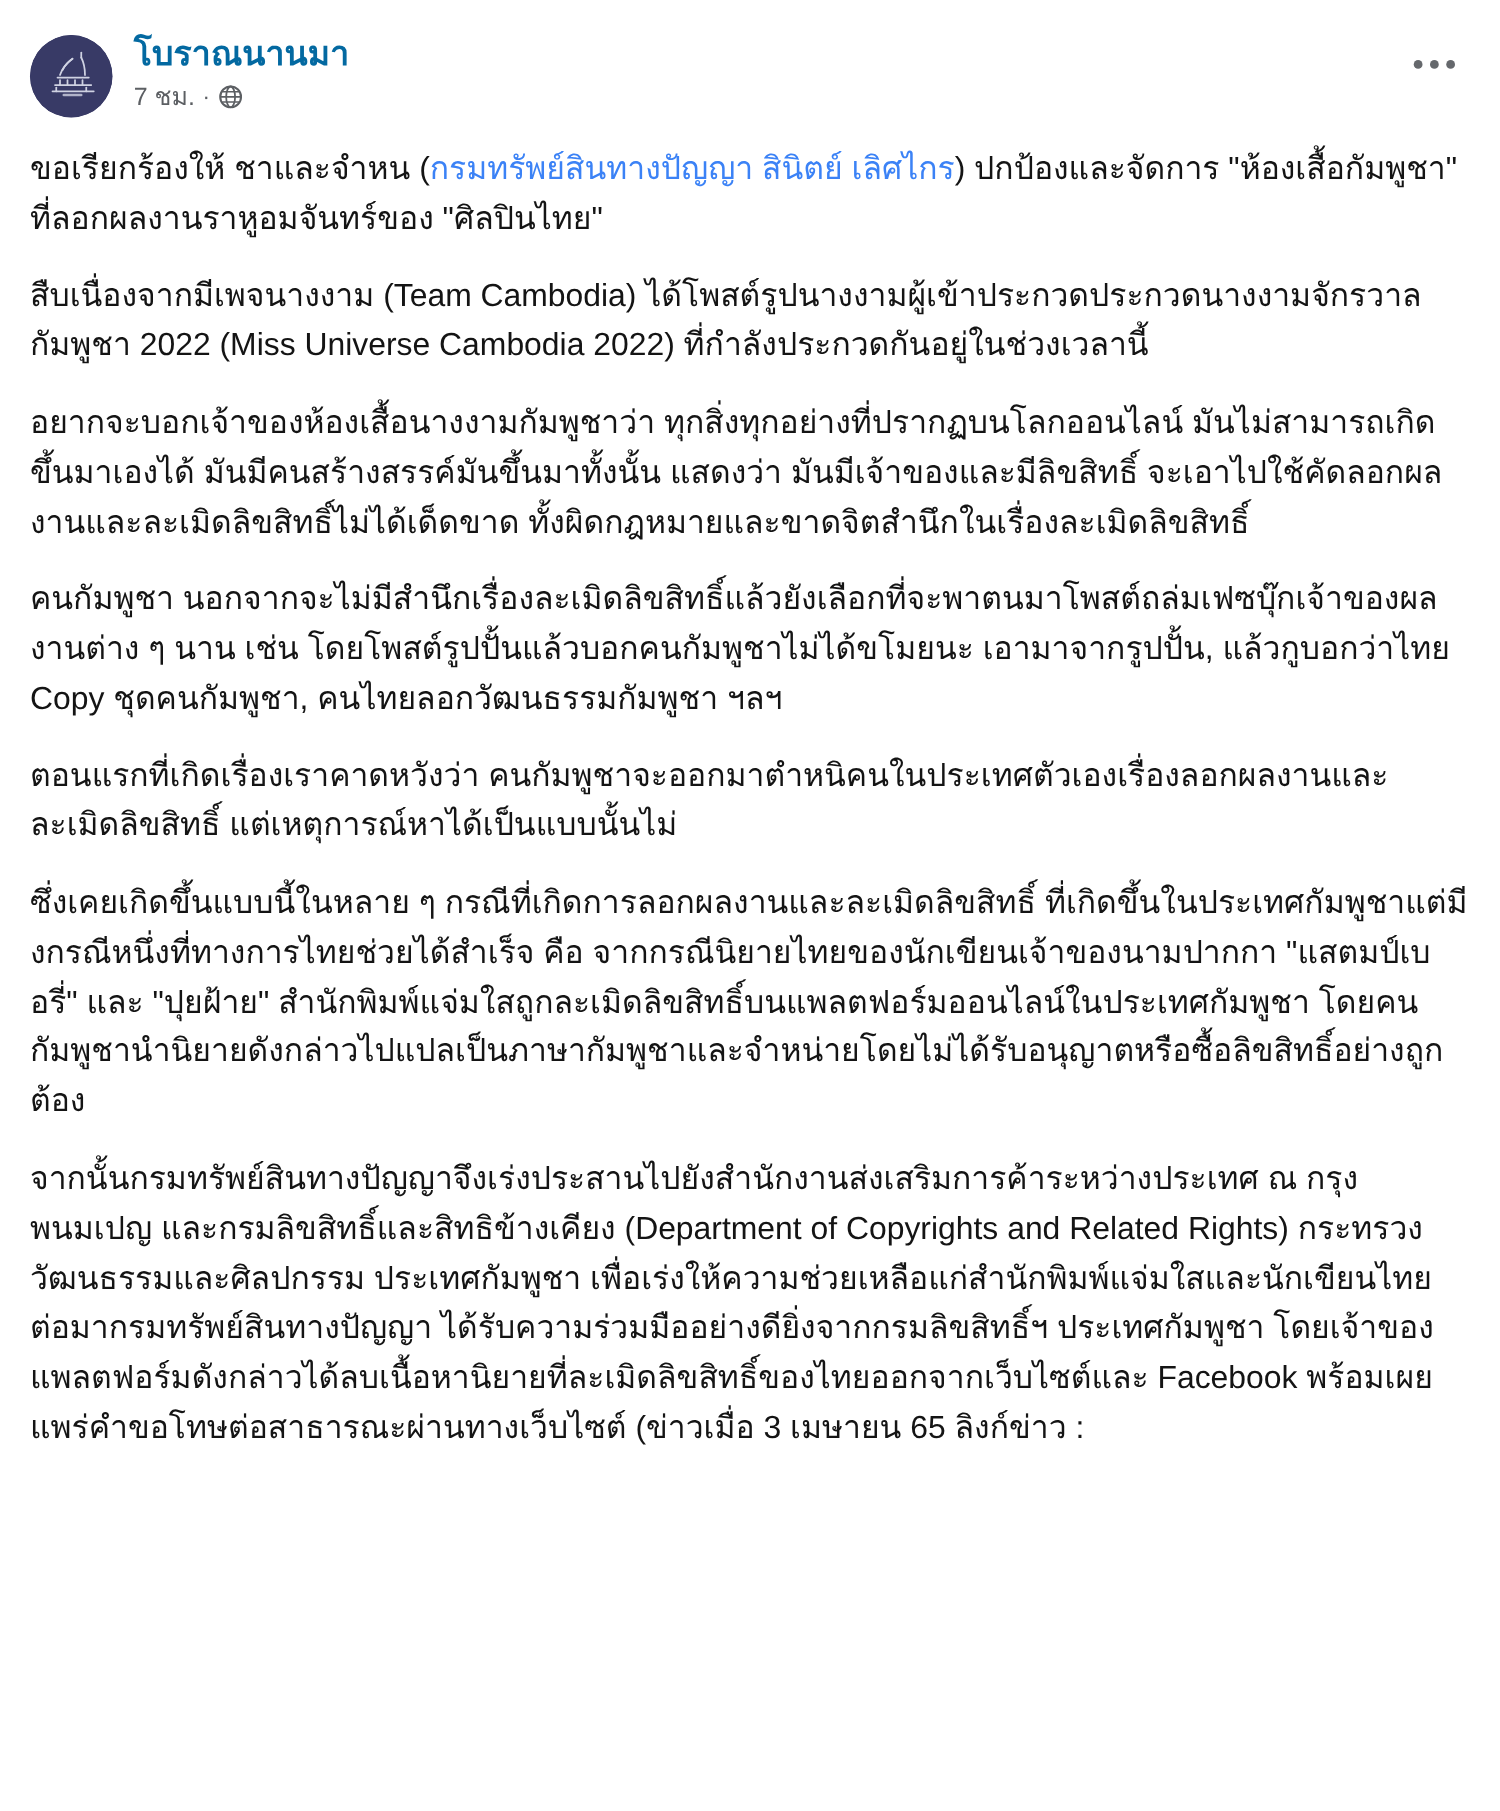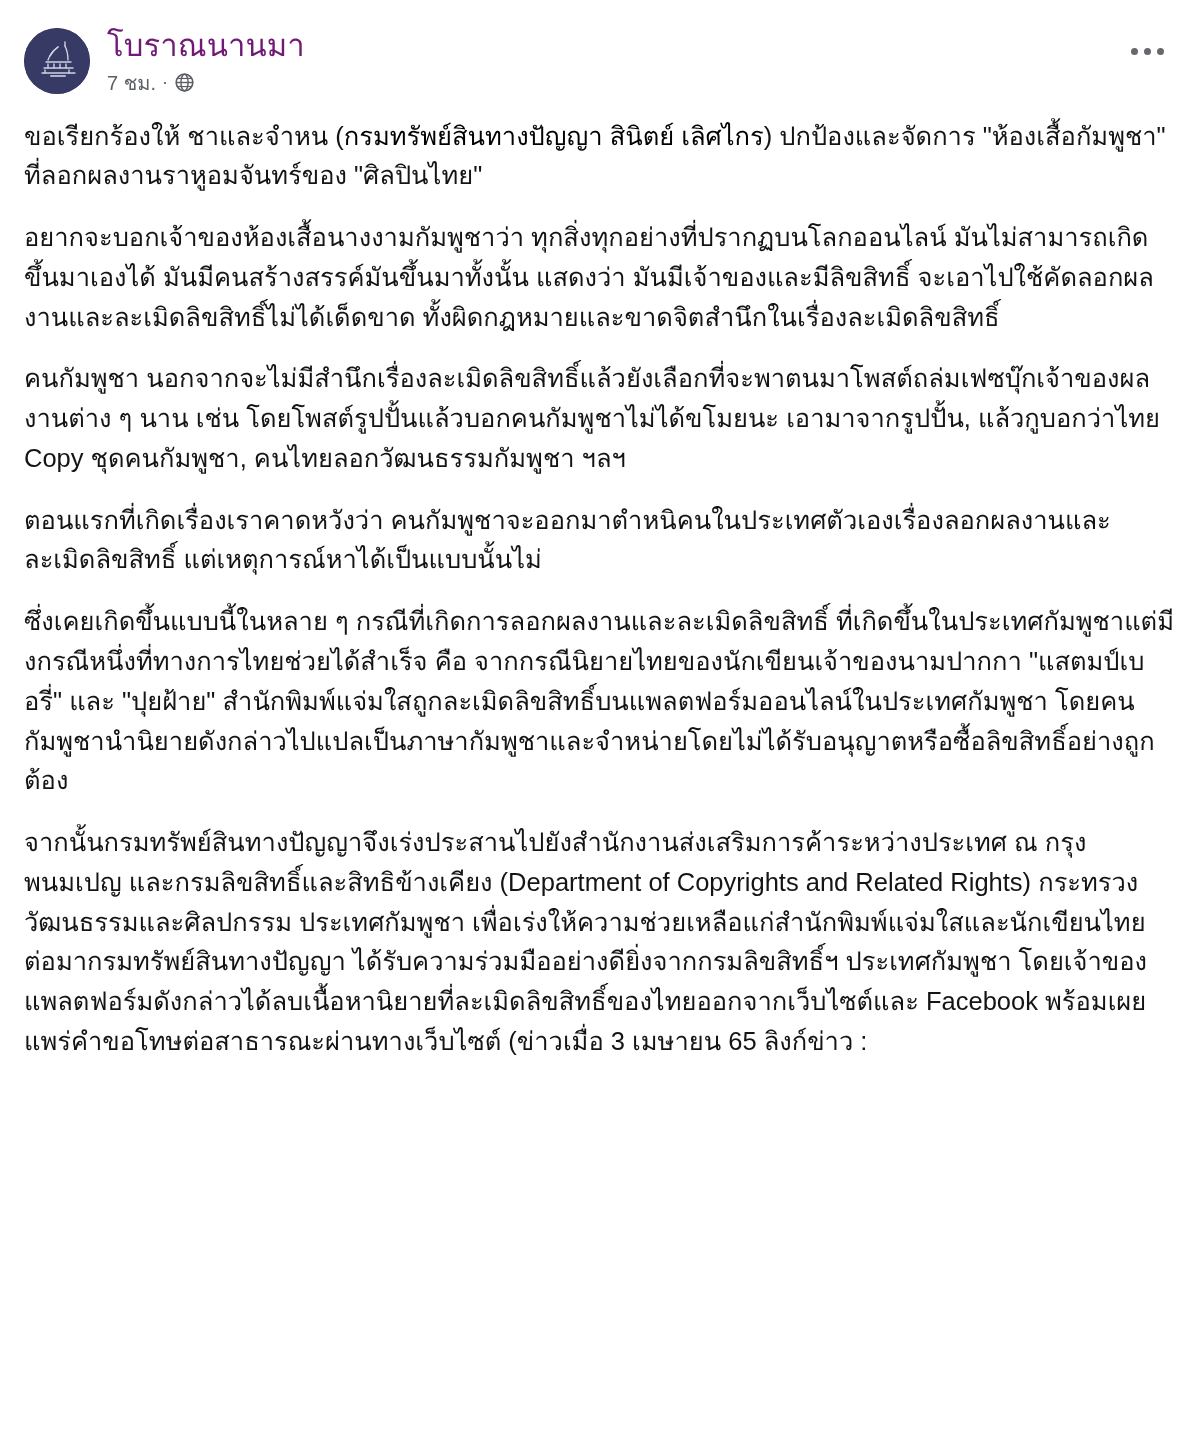--- a/index.html
+++ b/index.html
@@ -44,23 +44,23 @@
     width: 66px; height: 66px;
   }
   .header-text {
     margin-left: 17px;
     display: flex;
     flex-direction: column;
     justify-content: center;
     padding-top: 2px;
   }
   .page-name {
-    font-size: 31px;
-    font-weight: normal;
-    color: #701a75;
+    font-size: 27px;
+    font-weight: bold;
+    color: #0369a1;
     line-height: 1.18;
     letter-spacing: 0.1px;
   }
   .meta-row {
     display: flex;
     align-items: center;
     margin-top: 6px;
     font-size: 20px;
     color: #5c5f63;
     line-height: 1.2;
@@ -103,21 +103,21 @@
     line-height: 1.56;
     word-break: break-word;
   }
   .post-body p {
     margin: 0 0 22px 0;
   }
   .post-body p:last-child {
     margin-bottom: 0;
   }
   a.link, .link {
-    color: #000000;
+    color: #3b82f6;
     text-decoration: none;
   }
   .nowrap-url {
     word-break: break-all;
   }
 </style>
 </head>
 <body>
 
 <div class="post-card">
@@ -167,20 +167,21 @@
 
     <div class="menu-dots">
       <span></span>
       <span></span>
       <span></span>
     </div>
   </div>
 
   <div class="post-body">
       <p><span>ขอเรียกร้องให้ ชาและจำหน (</span><a class="link" href="#">กรมทรัพย์สินทางปัญญา สินิตย์ เลิศไกร</a><span>) ปกป้องและจัดการ "ห้องเสื้อกัมพูชา" ที่ลอกผลงานราหูอมจันทร์ของ "ศิลปินไทย"</span></p>
+      <p><span>สืบเนื่องจากมีเพจนางงาม (Team Cambodia) ได้โพสต์รูปนางงามผู้เข้าประกวดประกวดนางงามจักรวาลกัมพูชา 2022 (Miss Universe Cambodia 2022) ที่กำลังประกวดกันอยู่ในช่วงเวลานี้</span></p>
       <p><span>อยากจะบอกเจ้าของห้องเสื้อนางงามกัมพูชาว่า ทุกสิ่งทุกอย่างที่ปรากฏบนโลกออนไลน์ มันไม่สามารถเกิดขึ้นมาเองได้ มันมีคนสร้างสรรค์มันขึ้นมาทั้งนั้น แสดงว่า มันมีเจ้าของและมีลิขสิทธิ์ จะเอาไปใช้คัดลอกผลงานและละเมิดลิขสิทธิ์ไม่ได้เด็ดขาด ทั้งผิดกฎหมายและขาดจิตสำนึกในเรื่องละเมิดลิขสิทธิ์</span></p>
       <p><span>คนกัมพูชา นอกจากจะไม่มีสำนึกเรื่องละเมิดลิขสิทธิ์แล้วยังเลือกที่จะพาตนมาโพสต์ถล่มเฟซบุ๊กเจ้าของผลงานต่าง ๆ นาน เช่น โดยโพสต์รูปปั้นแล้วบอกคนกัมพูชาไม่ได้ขโมยนะ เอามาจากรูปปั้น, แล้วกูบอกว่าไทย Copy ชุดคนกัมพูชา, คนไทยลอกวัฒนธรรมกัมพูชา ฯลฯ</span></p>
       <p><span>ตอนแรกที่เกิดเรื่องเราคาดหวังว่า คนกัมพูชาจะออกมาตำหนิคนในประเทศตัวเองเรื่องลอกผลงานและละเมิดลิขสิทธิ์ แต่เหตุการณ์หาได้เป็นแบบนั้นไม่</span></p>
       <p><span>ซึ่งเคยเกิดขึ้นแบบนี้ในหลาย ๆ กรณีที่เกิดการลอกผลงานและละเมิดลิขสิทธิ์ ที่เกิดขึ้นในประเทศกัมพูชาแต่มีงกรณีหนึ่งที่ทางการไทยช่วยได้สำเร็จ คือ จากกรณีนิยายไทยของนักเขียนเจ้าของนามปากกา "แสตมป์เบอรี่" และ "ปุยฝ้าย" สำนักพิมพ์แจ่มใสถูกละเมิดลิขสิทธิ์บนแพลตฟอร์มออนไลน์ในประเทศกัมพูชา โดยคนกัมพูชานำนิยายดังกล่าวไปแปลเป็นภาษากัมพูชาและจำหน่ายโดยไม่ได้รับอนุญาตหรือซื้อลิขสิทธิ์อย่างถูกต้อง</span></p>
       <p><span>จากนั้นกรมทรัพย์สินทางปัญญาจึงเร่งประสานไปยังสำนักงานส่งเสริมการค้าระหว่างประเทศ ณ กรุงพนมเปญ และกรมลิขสิทธิ์และสิทธิข้างเคียง (Department of Copyrights and Related Rights) กระทรวงวัฒนธรรมและศิลปกรรม ประเทศกัมพูชา เพื่อเร่งให้ความช่วยเหลือแก่สำนักพิมพ์แจ่มใสและนักเขียนไทย ต่อมากรมทรัพย์สินทางปัญญา ได้รับความร่วมมืออย่างดียิ่งจากกรมลิขสิทธิ์ฯ ประเทศกัมพูชา โดยเจ้าของแพลตฟอร์มดังกล่าวได้ลบเนื้อหานิยายที่ละเมิดลิขสิทธิ์ของไทยออกจากเว็บไซต์และ Facebook พร้อมเผยแพร่คำขอโทษต่อสาธารณะผ่านทางเว็บไซต์ (ข่าวเมื่อ 3 เมษายน 65 ลิงก์ข่าว : </span></p>
     </div>
 
 </div>
 
 </body></html>

